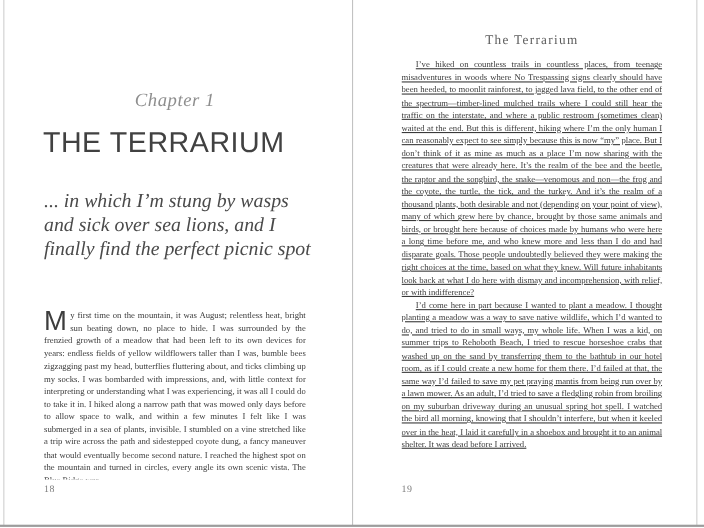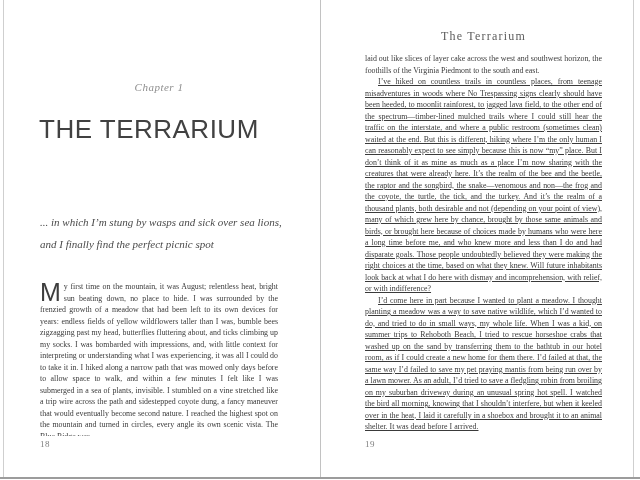--- a/index.html
+++ b/index.html
@@ -31,41 +31,40 @@
   }
   .bottom-edge {
     position: absolute; left: 0; top: 477px; width: 640px; height: 2px;
     background: #9c9c9c;
   }
   
   .chapter-label {
     position: absolute; left: 40px; top: 81px; width: 238px;
     text-align: center;
     font-style: italic;
-    font-size: 11px;
+    font-size: 17px;
     letter-spacing: 0.5px;
     color: #8e8e8e;
   }
   .chapter-title {
     position: absolute; left: 39px; top: 114px; width: 270px;
     margin: 0;
     font-family: "Liberation Sans", sans-serif;
     font-weight: 300;
     font-size: 26px;
     letter-spacing: 0.5px;
     color: #414141;
     white-space: nowrap;
   }
   .subtitle {
     position: absolute; left: 40px; top: 171px; width: 245px;
     font-style: italic;
-    font-size: 11px;
+    font-size: 18px;
     line-height: 22px;
     color: #4a4a4a;
-    margin-top: 40px;
   }
   .body-text {
     font-size: 7.9px;
     line-height: 11.5px;
     text-align: justify;
     color: #3a3a3a;
   }
   .left-body {
     position: absolute; left: 40px; top: 281px; width: 238px;
     max-height: 155px; overflow: hidden;
@@ -124,21 +123,20 @@
       <span class="dropcap">M</span><span>y first time on the mountain, it was August; relentless heat, bright sun beating down, no place to hide. I was surrounded by the frenzied growth of a meadow that had been left to its own devices for years: endless fields of yellow wildflowers taller than I was, bumble bees zigzagging past my head, butterflies fluttering about, and ticks climbing up my socks. I was bombarded with impressions, and, with little context for interpreting or understanding what I was experiencing, it was all I could do to take it in. I hiked along a narrow path that was mowed only days before to allow space to walk, and within a few minutes I felt like I was submerged in a sea of plants, invisible. I stumbled on a vine stretched like a trip wire across the path and sidestepped coyote dung, a fancy maneuver that would eventually become second nature. I reached the highest spot on the mountain and turned in circles, every angle its own scenic vista. The Blue Ridge was</span>
     </div>
 
     <div class="page-number left">18</div>
   </div>
 
   <div>
     <div class="running-header">The Terrarium</div>
 
     <div class="right-body body-text">
-      <p>laid out like slices of layer cake across the west and southwest horizon, the foothills of the Virginia Piedmont to the south and east.</p>
       <p class="indent">I’ve hiked on countless trails in countless places, from teenage misadventures in woods where No Trespassing signs clearly should have been heeded, to moonlit rainforest, to jagged lava field, to the other end of the spectrum—timber-lined mulched trails where I could still hear the traffic on the interstate, and where a public restroom (sometimes clean) waited at the end. But this is different, hiking where I’m the only human I can reasonably expect to see simply because this is now “my” place. But I don’t think of it as mine as much as a place I’m now sharing with the creatures that were already here. It’s the realm of the bee and the beetle, the raptor and the songbird, the snake—venomous and non—the frog and the coyote, the turtle, the tick, and the turkey. And it’s the realm of a thousand plants, both desirable and not (depending on your point of view), many of which grew here by chance, brought by those same animals and birds, or brought here because of choices made by humans who were here a long time before me, and who knew more and less than I do and had disparate goals. Those people undoubtedly believed they were making the right choices at the time, based on what they knew. Will future inhabitants look back at what I do here with dismay and incomprehension, with relief, or with indifference?</p>
       <p class="indent">I’d come here in part because I wanted to plant a meadow. I thought planting a meadow was a way to save native wildlife, which I’d wanted to do, and tried to do in small ways, my whole life. When I was a kid, on summer trips to Rehoboth Beach, I tried to rescue horseshoe crabs that washed up on the sand by transferring them to the bathtub in our hotel room, as if I could create a new home for them there. I’d failed at that, the same way I’d failed to save my pet praying mantis from being run over by a lawn mower. As an adult, I’d tried to save a fledgling robin from broiling on my suburban driveway during an unusual spring hot spell. I watched the bird all morning, knowing that I shouldn’t interfere, but when it keeled over in the heat, I laid it carefully in a shoebox and brought it to an animal shelter. It was dead before I arrived.</p>
     </div>
 
     <div class="page-number right">19</div>
   </div>
 
 </div>
 
 </body></html>

